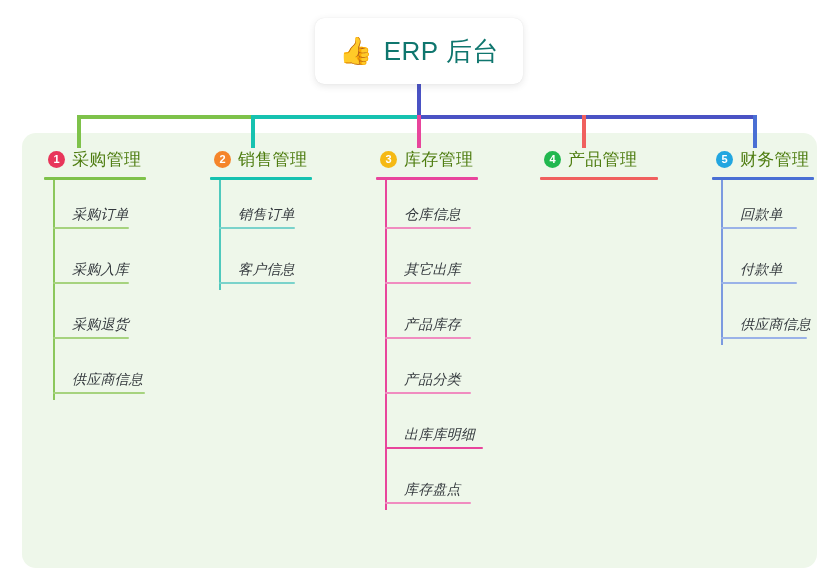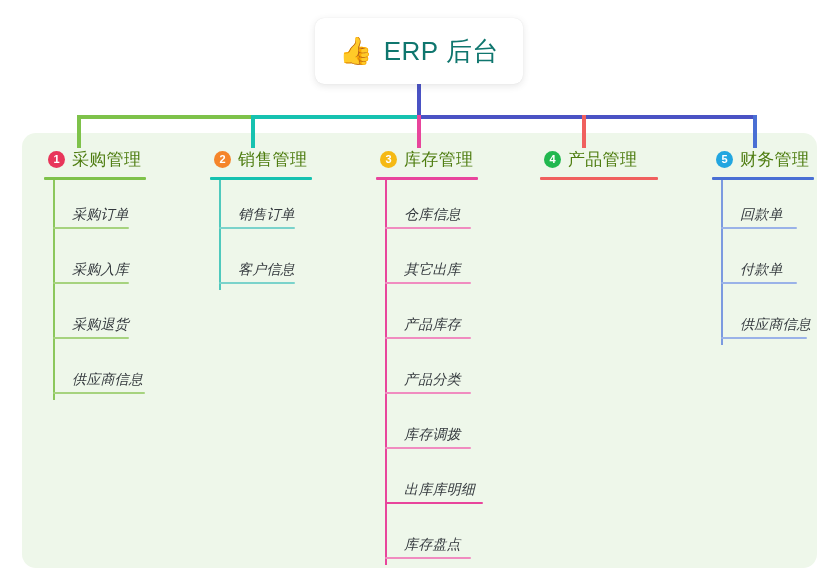--- a/index.html
+++ b/index.html
@@ -236,24 +236,20 @@
       </div>
       <div class="item">
         <span class="item-label">产品库存</span>
         <div class="item-rule" style="background:#f08cc0;width:86px;"></div>
       </div>
       <div class="item">
         <span class="item-label">产品分类</span>
         <div class="item-rule" style="background:#f08cc0;width:86px;"></div>
       </div>
       <div class="item">
-        <span class="item-label">库存调拨</span>
-        <div class="item-rule" style="background:#f08cc0;width:86px;"></div>
-      </div>
-      <div class="item">
         <span class="item-label">出库库明细</span>
         <div class="item-rule" style="background:#e8459c;width:98px;"></div>
       </div>
       <div class="item">
         <span class="item-label">库存盘点</span>
         <div class="item-rule" style="background:#f08cc0;width:86px;"></div>
       </div>
     </div>
   </div>
 

